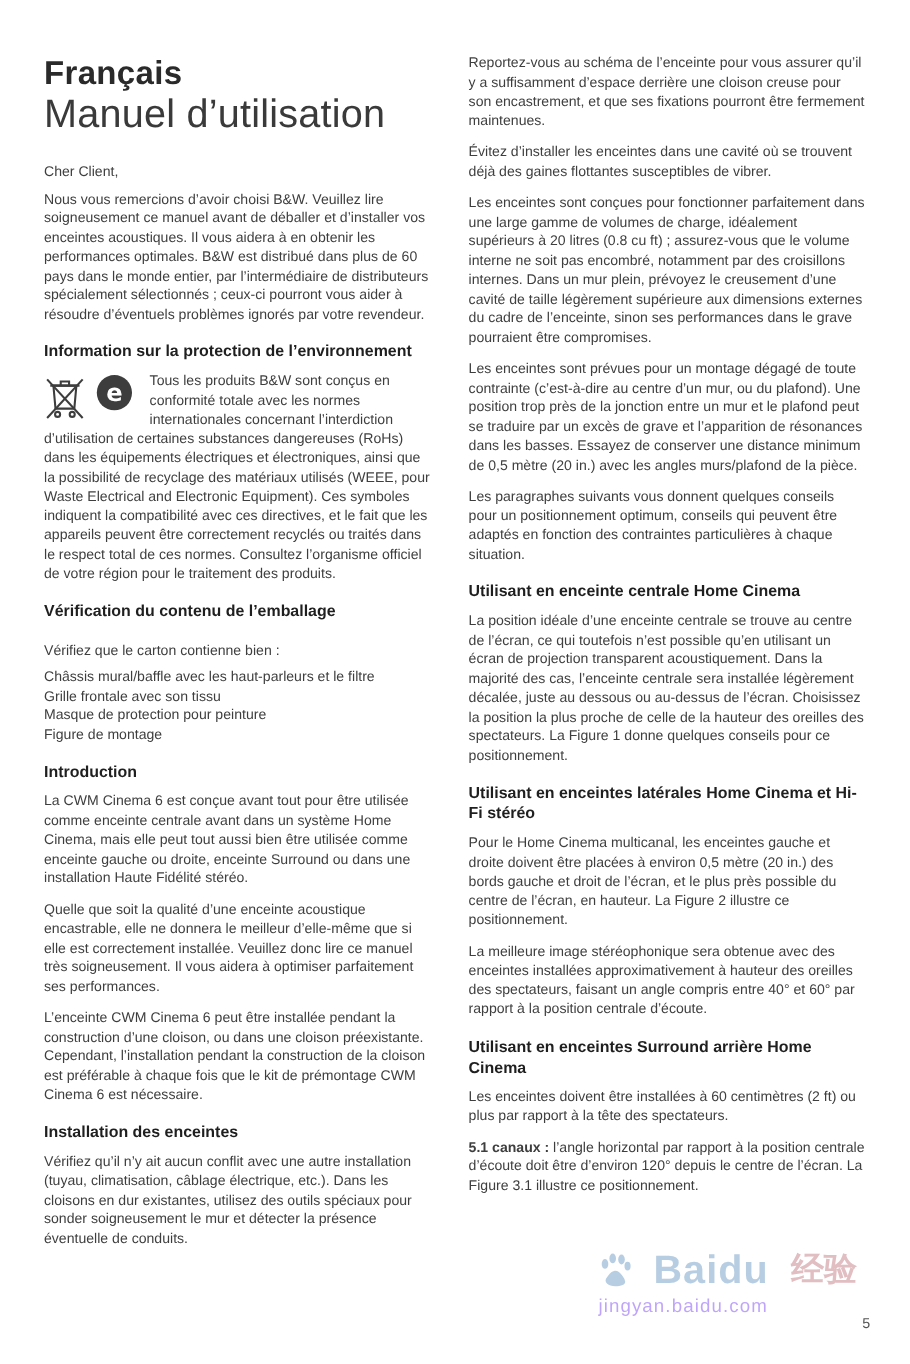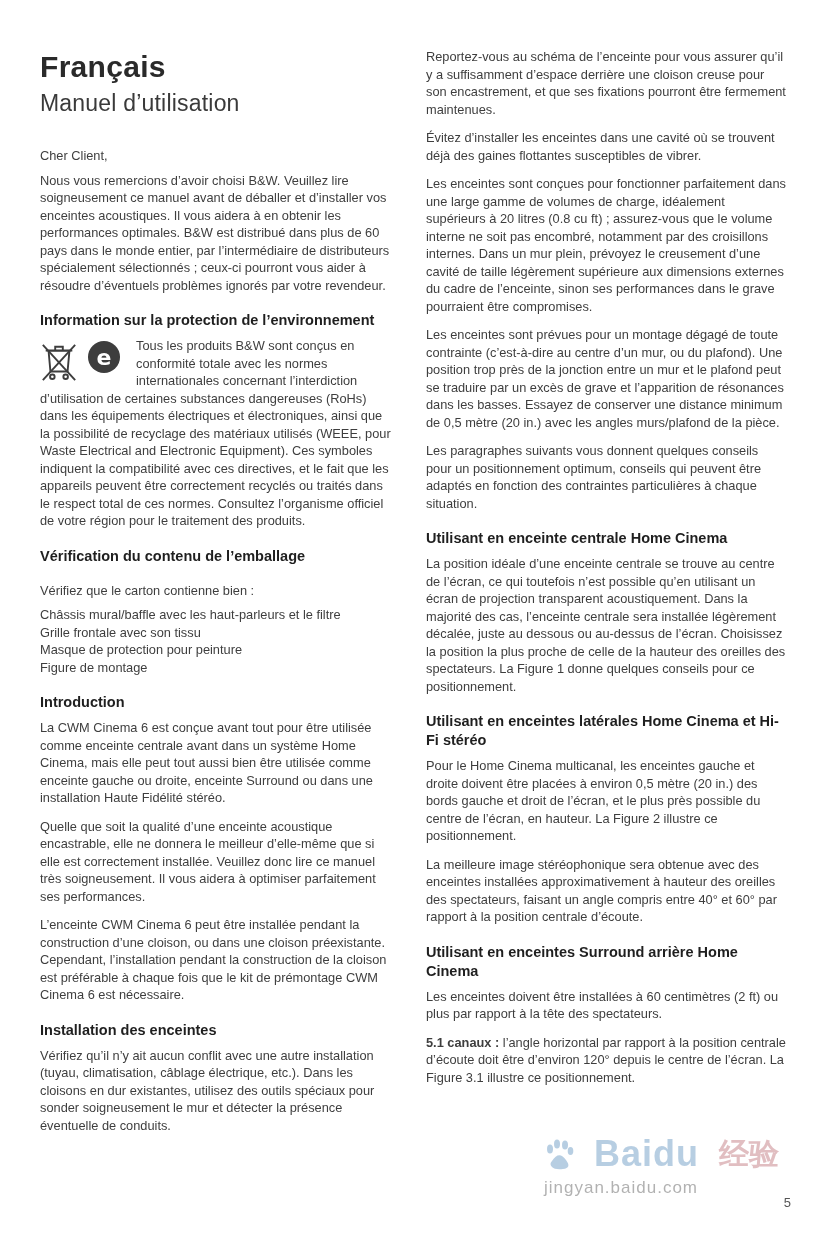--- a/index.html
+++ b/index.html
@@ -16,21 +16,21 @@
     gap:34px;
   }
   .col-left  { width:352px; flex:none; }
   .col-right { width:361px; flex:none; }
 
   .doc-title {
     font-size:30px; line-height:37px; font-weight:bold;
     color:#2a2a2a; letter-spacing:0.3px;
   }
   .doc-subtitle {
-    font-size:23px; line-height:36px; font-weight:normal;
+    font-size:36px; line-height:36px; font-weight:normal;
     color:#3a3a3a; letter-spacing:0.2px;
     margin-bottom:26px;
   }
 
   p, .pack-item, .env-body {
     font-size:12.8px; line-height:17.5px;
   }
   p { margin:0 0 11px 0; }
   .greeting { margin-bottom:7px;margin-top:16px; }
 
@@ -59,21 +59,21 @@
     opacity:0.55;
   }
   .wm-row { display:flex; align-items:center; gap:20px; }
   .wm-baidu {
     font-size:36px; font-weight:bold; color:#7ea7cc; letter-spacing:1px;
   }
   .wm-cn {
     font-size:30px; font-weight:bold; color:#c9898f;
   }
   .wm-url {
-    font-size:17px; color:#737373; letter-spacing:1px; margin-top:3px;
+    font-size:17px; color:#8b5cf6; letter-spacing:1px; margin-top:3px;
   }
 
   .page-number {
     position:absolute;
     right:36px; bottom:30px;
     font-size:13px; color:#555555;
   }
 </style>
 </head>
 <body>

